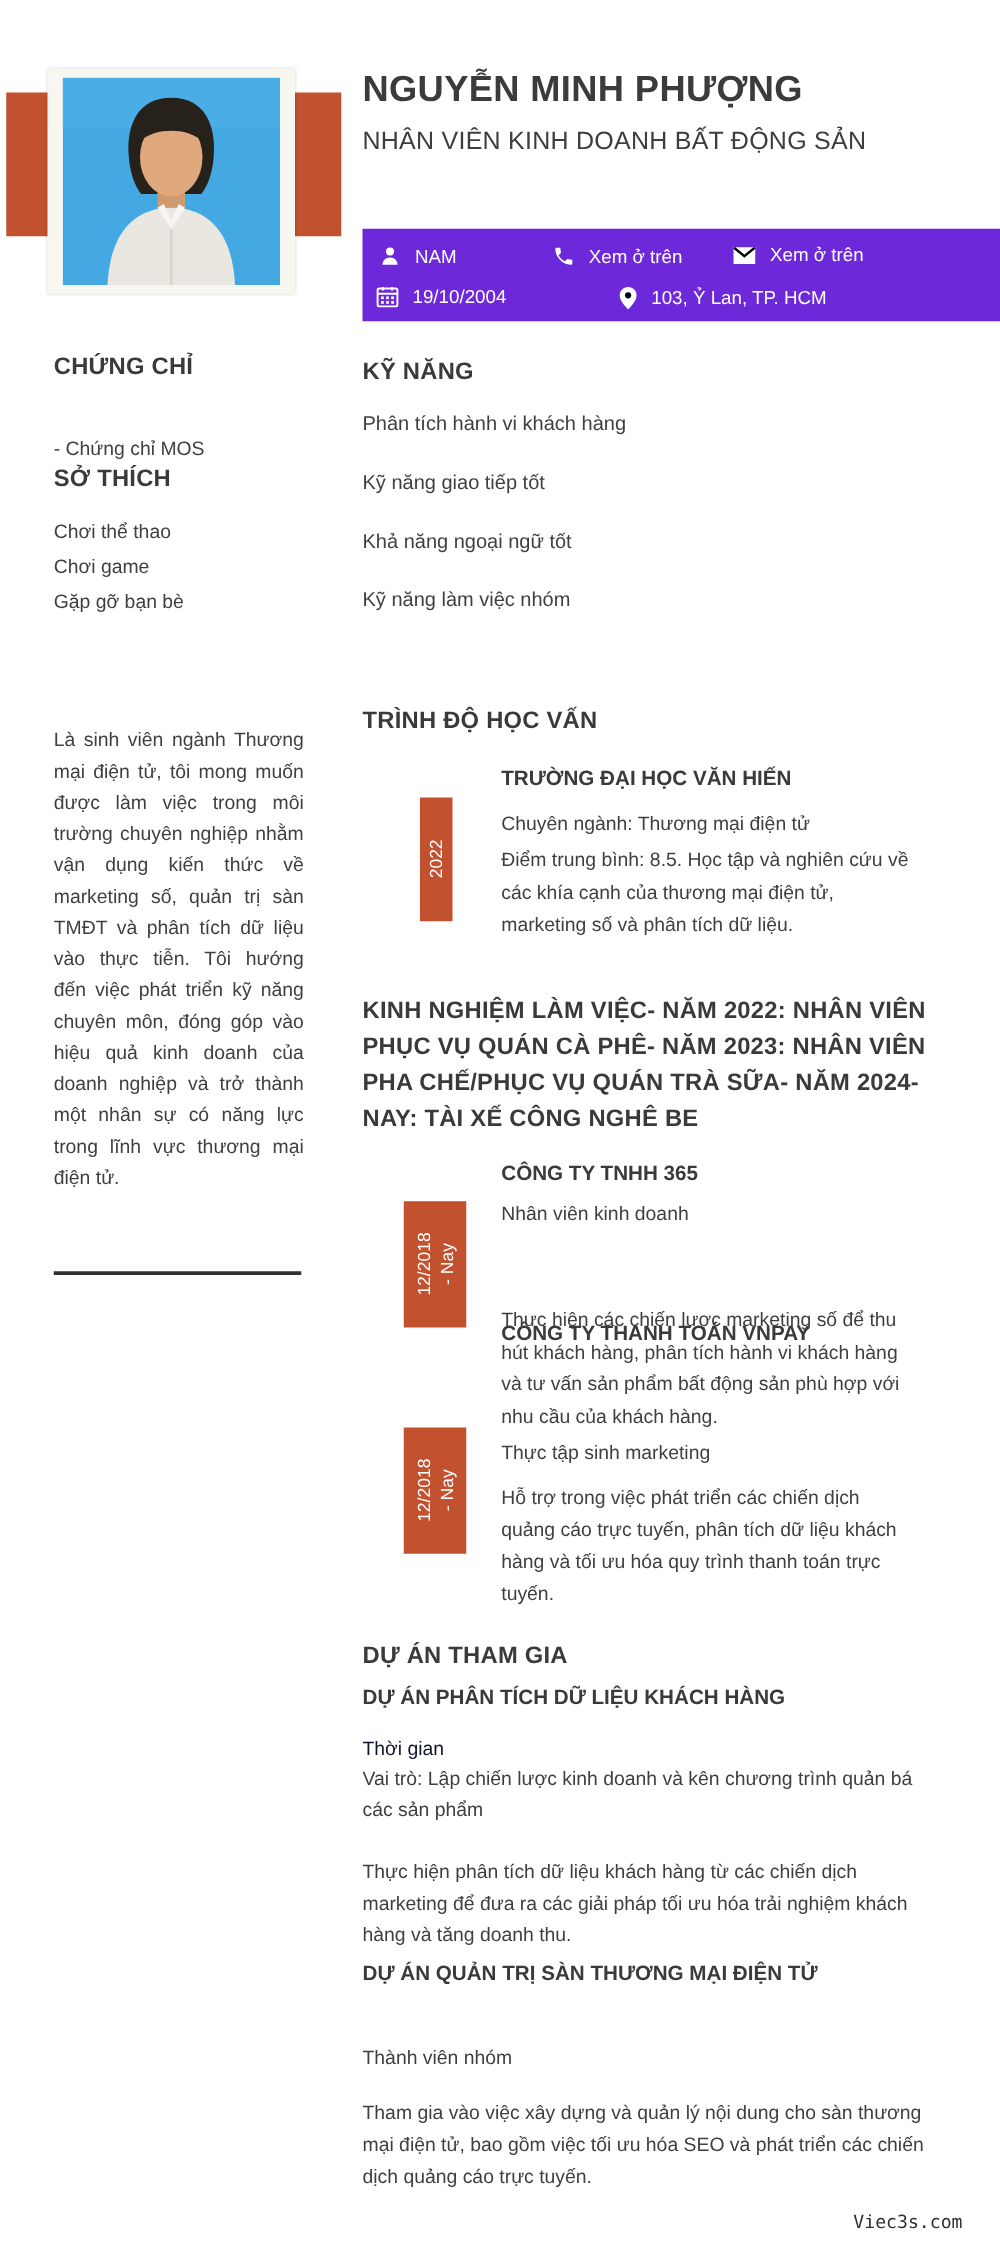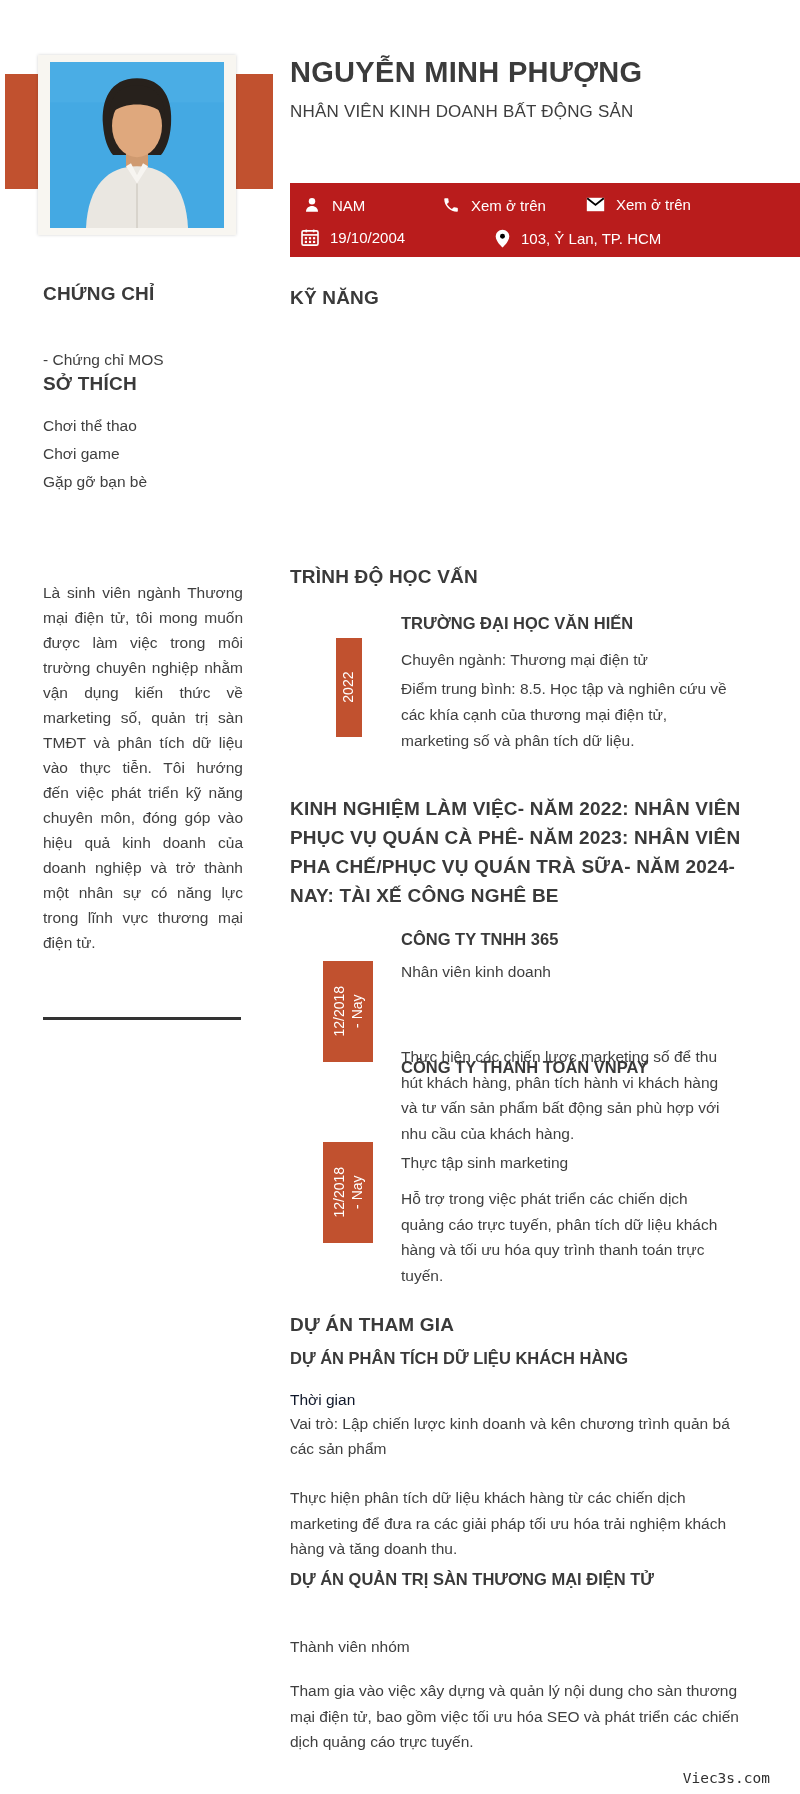--- a/index.html
+++ b/index.html
@@ -10,23 +10,23 @@
 
   
   .accent-bar { position:absolute; background:#c1512f; }
   .photo-frame {
     position:absolute; left:38px; top:55px; width:198px; height:180px;
     background:#f8f6f1; box-sizing:border-box; padding:7px 12px;
     box-shadow:0 0 3px rgba(0,0,0,.18);
   }
   .photo-inner { width:100%; height:100%; overflow:hidden; }
   .cv-name { position:absolute; left:290px; top:56px; font-size:29px; font-weight:bold; color:#3b3b3b; letter-spacing:.3px; white-space:nowrap; }
-  .cv-title { position:absolute; left:290px; top:102px; font-size:17px; color:#3d3d3d; letter-spacing:.2px; white-space:nowrap; }
+  .cv-title { position:absolute; left:290px; top:102px; font-size:20px; color:#3d3d3d; letter-spacing:.2px; white-space:nowrap; }
 
-  .info-bar { position:absolute; left:290px; top:183px; width:510px; height:74px; background:#b91c1c; color:#ffffff; }
+  .info-bar { position:absolute; left:290px; top:183px; width:510px; height:74px; background:#6d28d9; color:#ffffff; }
   .info-item { position:absolute; display:flex; align-items:center; gap:11px; font-size:15px; white-space:nowrap; }
   .info-item svg { display:block; }
 
   
   .sec-h { position:absolute; font-size:19px; font-weight:bold; color:#3a3a3a; letter-spacing:.2px; }
   .sub-h { position:absolute; font-size:16.5px; font-weight:bold; color:#3a3a3a; }
 
   .body-txt { position:absolute; font-size:15.5px; line-height:25.5px; color:#3f3f3f; }
   .one-line { white-space:nowrap; }
 
@@ -132,20 +132,26 @@
   <div class="body-txt" style="left:43px; top:412px;">
     <span class="hobby-line">Chơi thể thao</span>
     <span class="hobby-line">Chơi game</span>
     <span class="hobby-line">Gặp gỡ bạn bè</span>
   </div>
 
   <div class="body-txt objective" style="left:43px; top:580px; width:200px; line-height:25px;">Là sinh viên ngành Thương mại điện tử, tôi mong muốn được làm việc trong môi trường chuyên nghiệp nhằm vận dụng kiến thức về marketing số, quản trị sàn TMĐT và phân tích dữ liệu vào thực tiễn. Tôi hướng đến việc phát triển kỹ năng chuyên môn, đóng góp vào hiệu quả kinh doanh của doanh nghiệp và trở thành một nhân sự có năng lực trong lĩnh vực thương mại điện tử.</div>
   <div class="divider"></div>
 
   <div class="sec-h" style="left:290px; top:287px;">KỸ NĂNG</div>
+  <div class="skills-list">
+    <div class="skill-item">Phân tích hành vi khách hàng</div>
+    <div class="skill-item">Kỹ năng giao tiếp tốt</div>
+    <div class="skill-item">Khả năng ngoại ngữ tốt</div>
+    <div class="skill-item">Kỹ năng làm việc nhóm</div>
+  </div>
 
   <div class="sec-h" style="left:290px; top:566px;">TRÌNH ĐỘ HỌC VẤN</div>
   <div class="sub-h" style="left:401px; top:614px;">TRƯỜNG ĐẠI HỌC VĂN HIẾN</div>
   <div class="date-box" style="left:336px; top:638px; width:26px; height:99px;">
     <span class="rot rot-edu">2022</span>
   </div>
   <div class="body-txt one-line" style="left:401px; top:647px;">Chuyên ngành: Thương mại điện tử</div>
   <div class="body-txt" style="left:401px; top:676px; width:336px; line-height:26px;">Điểm trung bình: 8.5. Học tập và nghiên cứu về các khía cạnh của thương mại điện tử, marketing số và phân tích dữ liệu.</div>
 
   <div class="sec-h" style="left:290px; top:794px; width:452px; line-height:29px;">KINH NGHIỆM LÀM VIỆC- NĂM 2022: NHÂN VIÊN PHỤC VỤ QUÁN CÀ PHÊ- NĂM 2023: NHÂN VIÊN PHA CHẾ/PHỤC VỤ QUÁN TRÀ SỮA- NĂM 2024- NAY: TÀI XẾ CÔNG NGHÊ BE</div>

